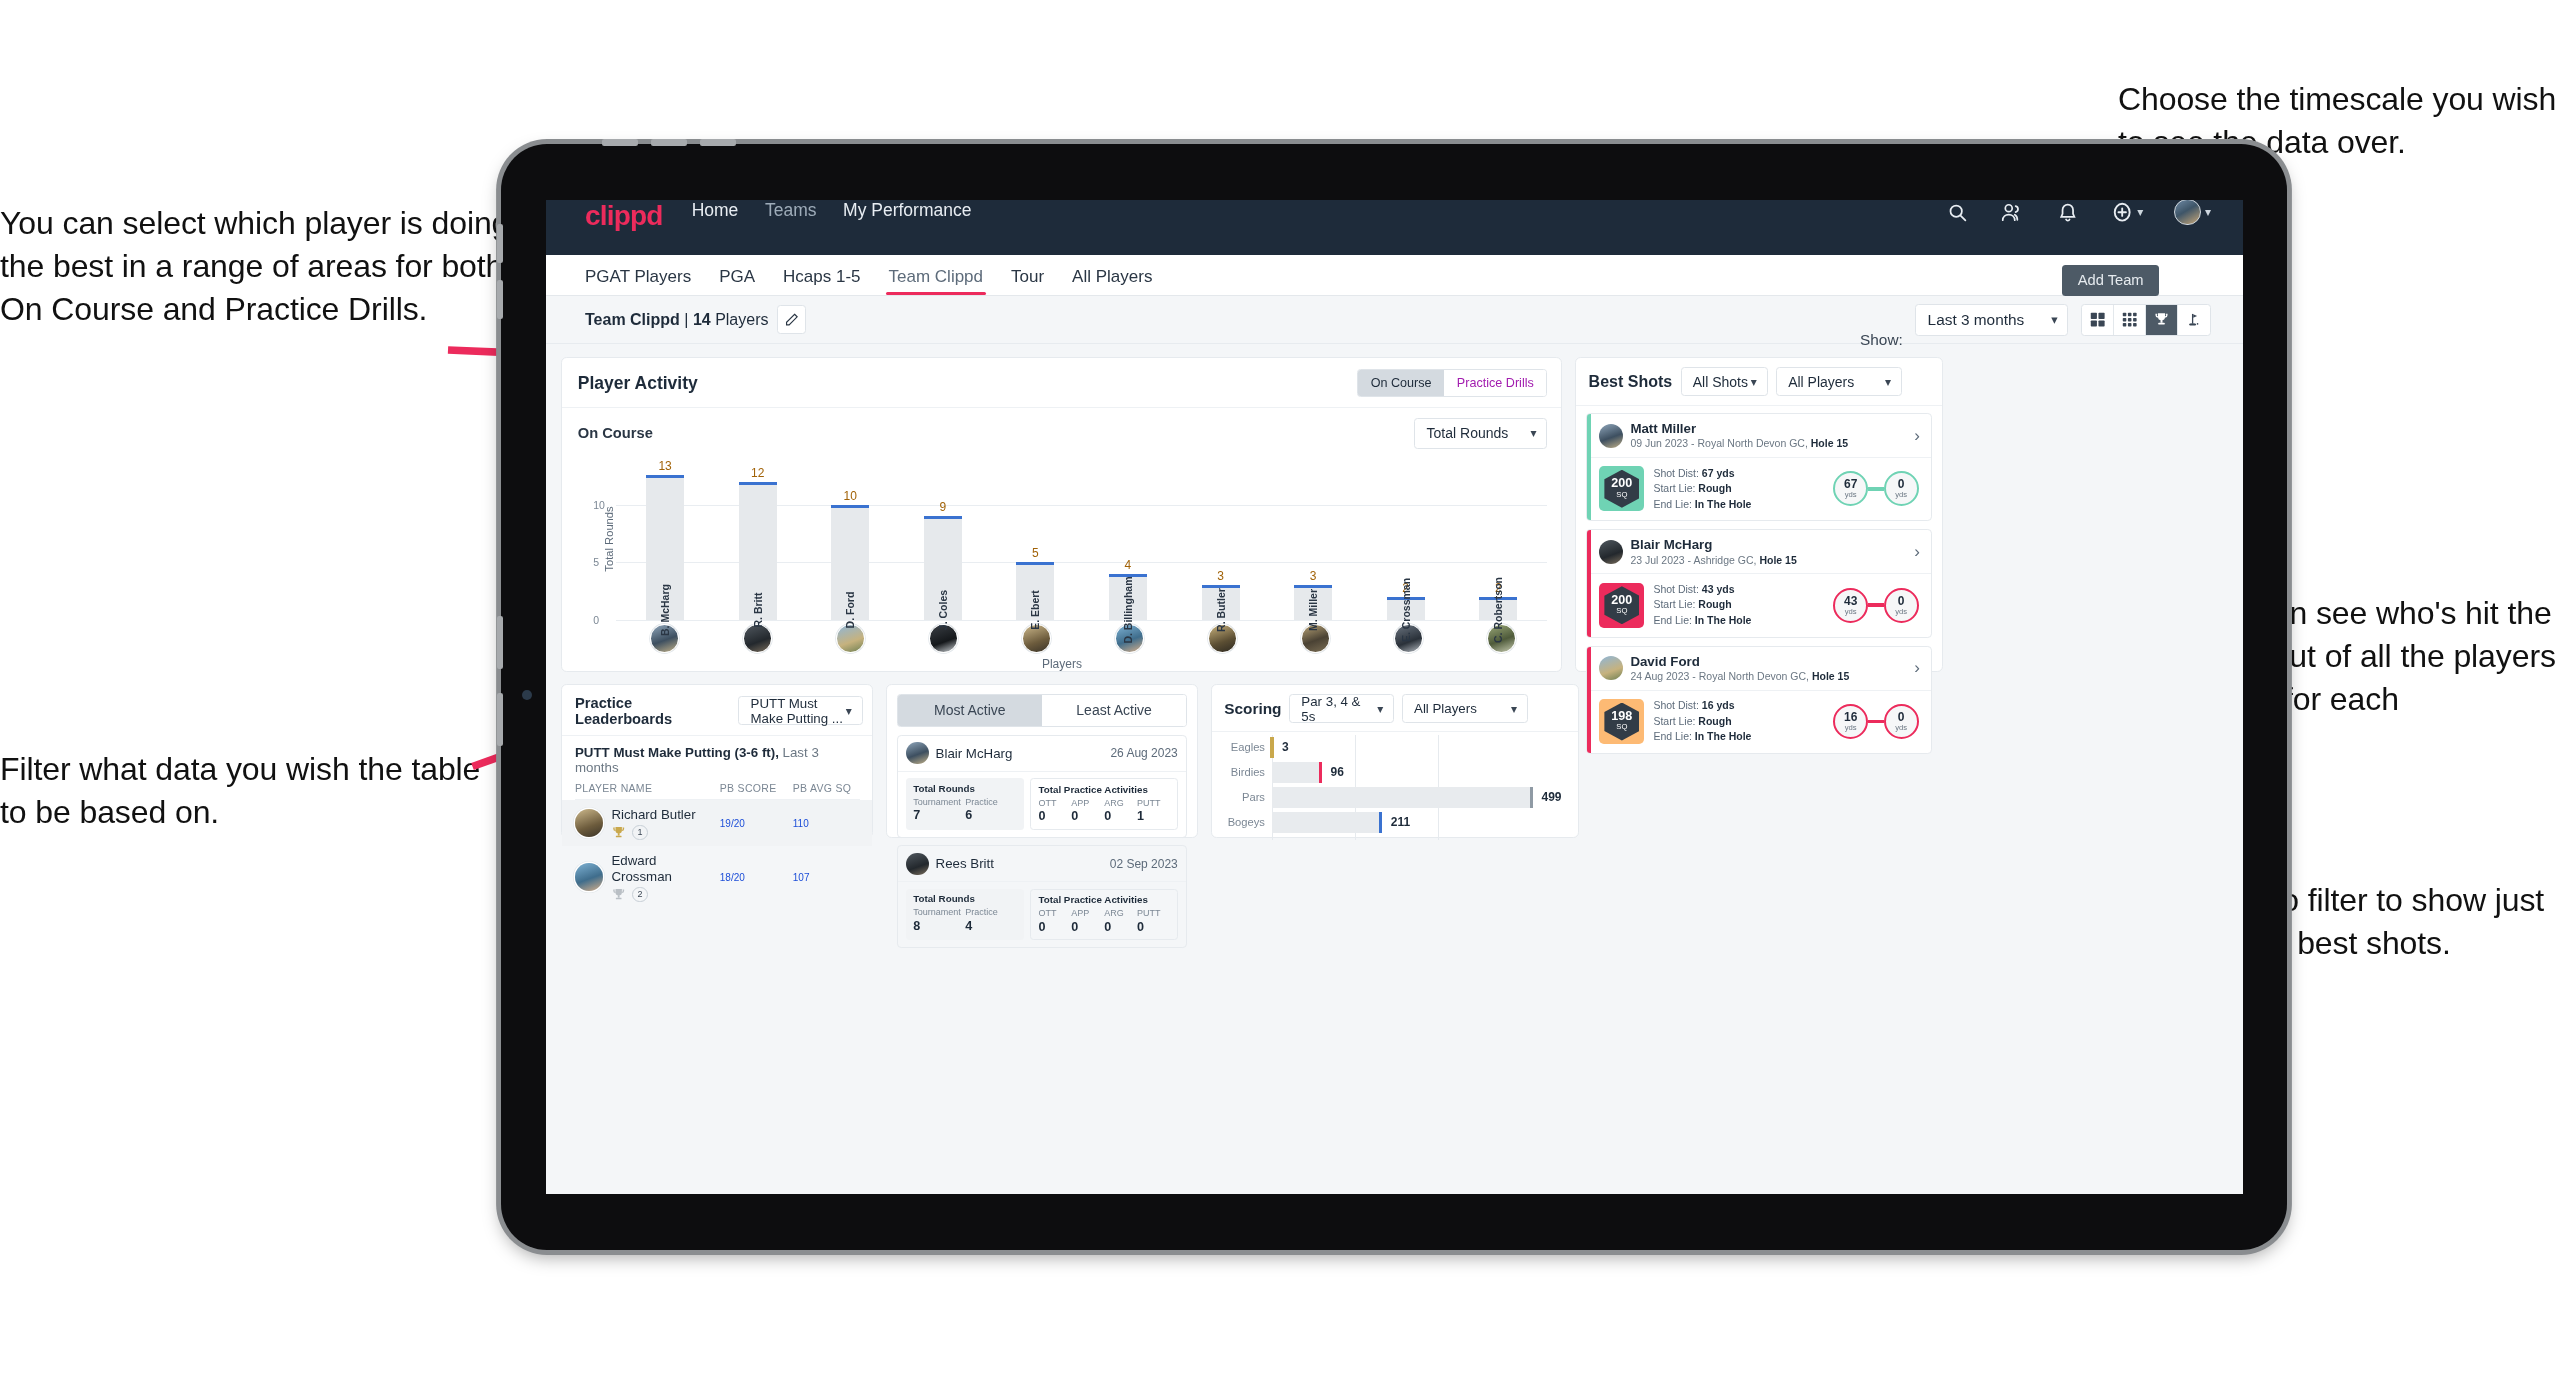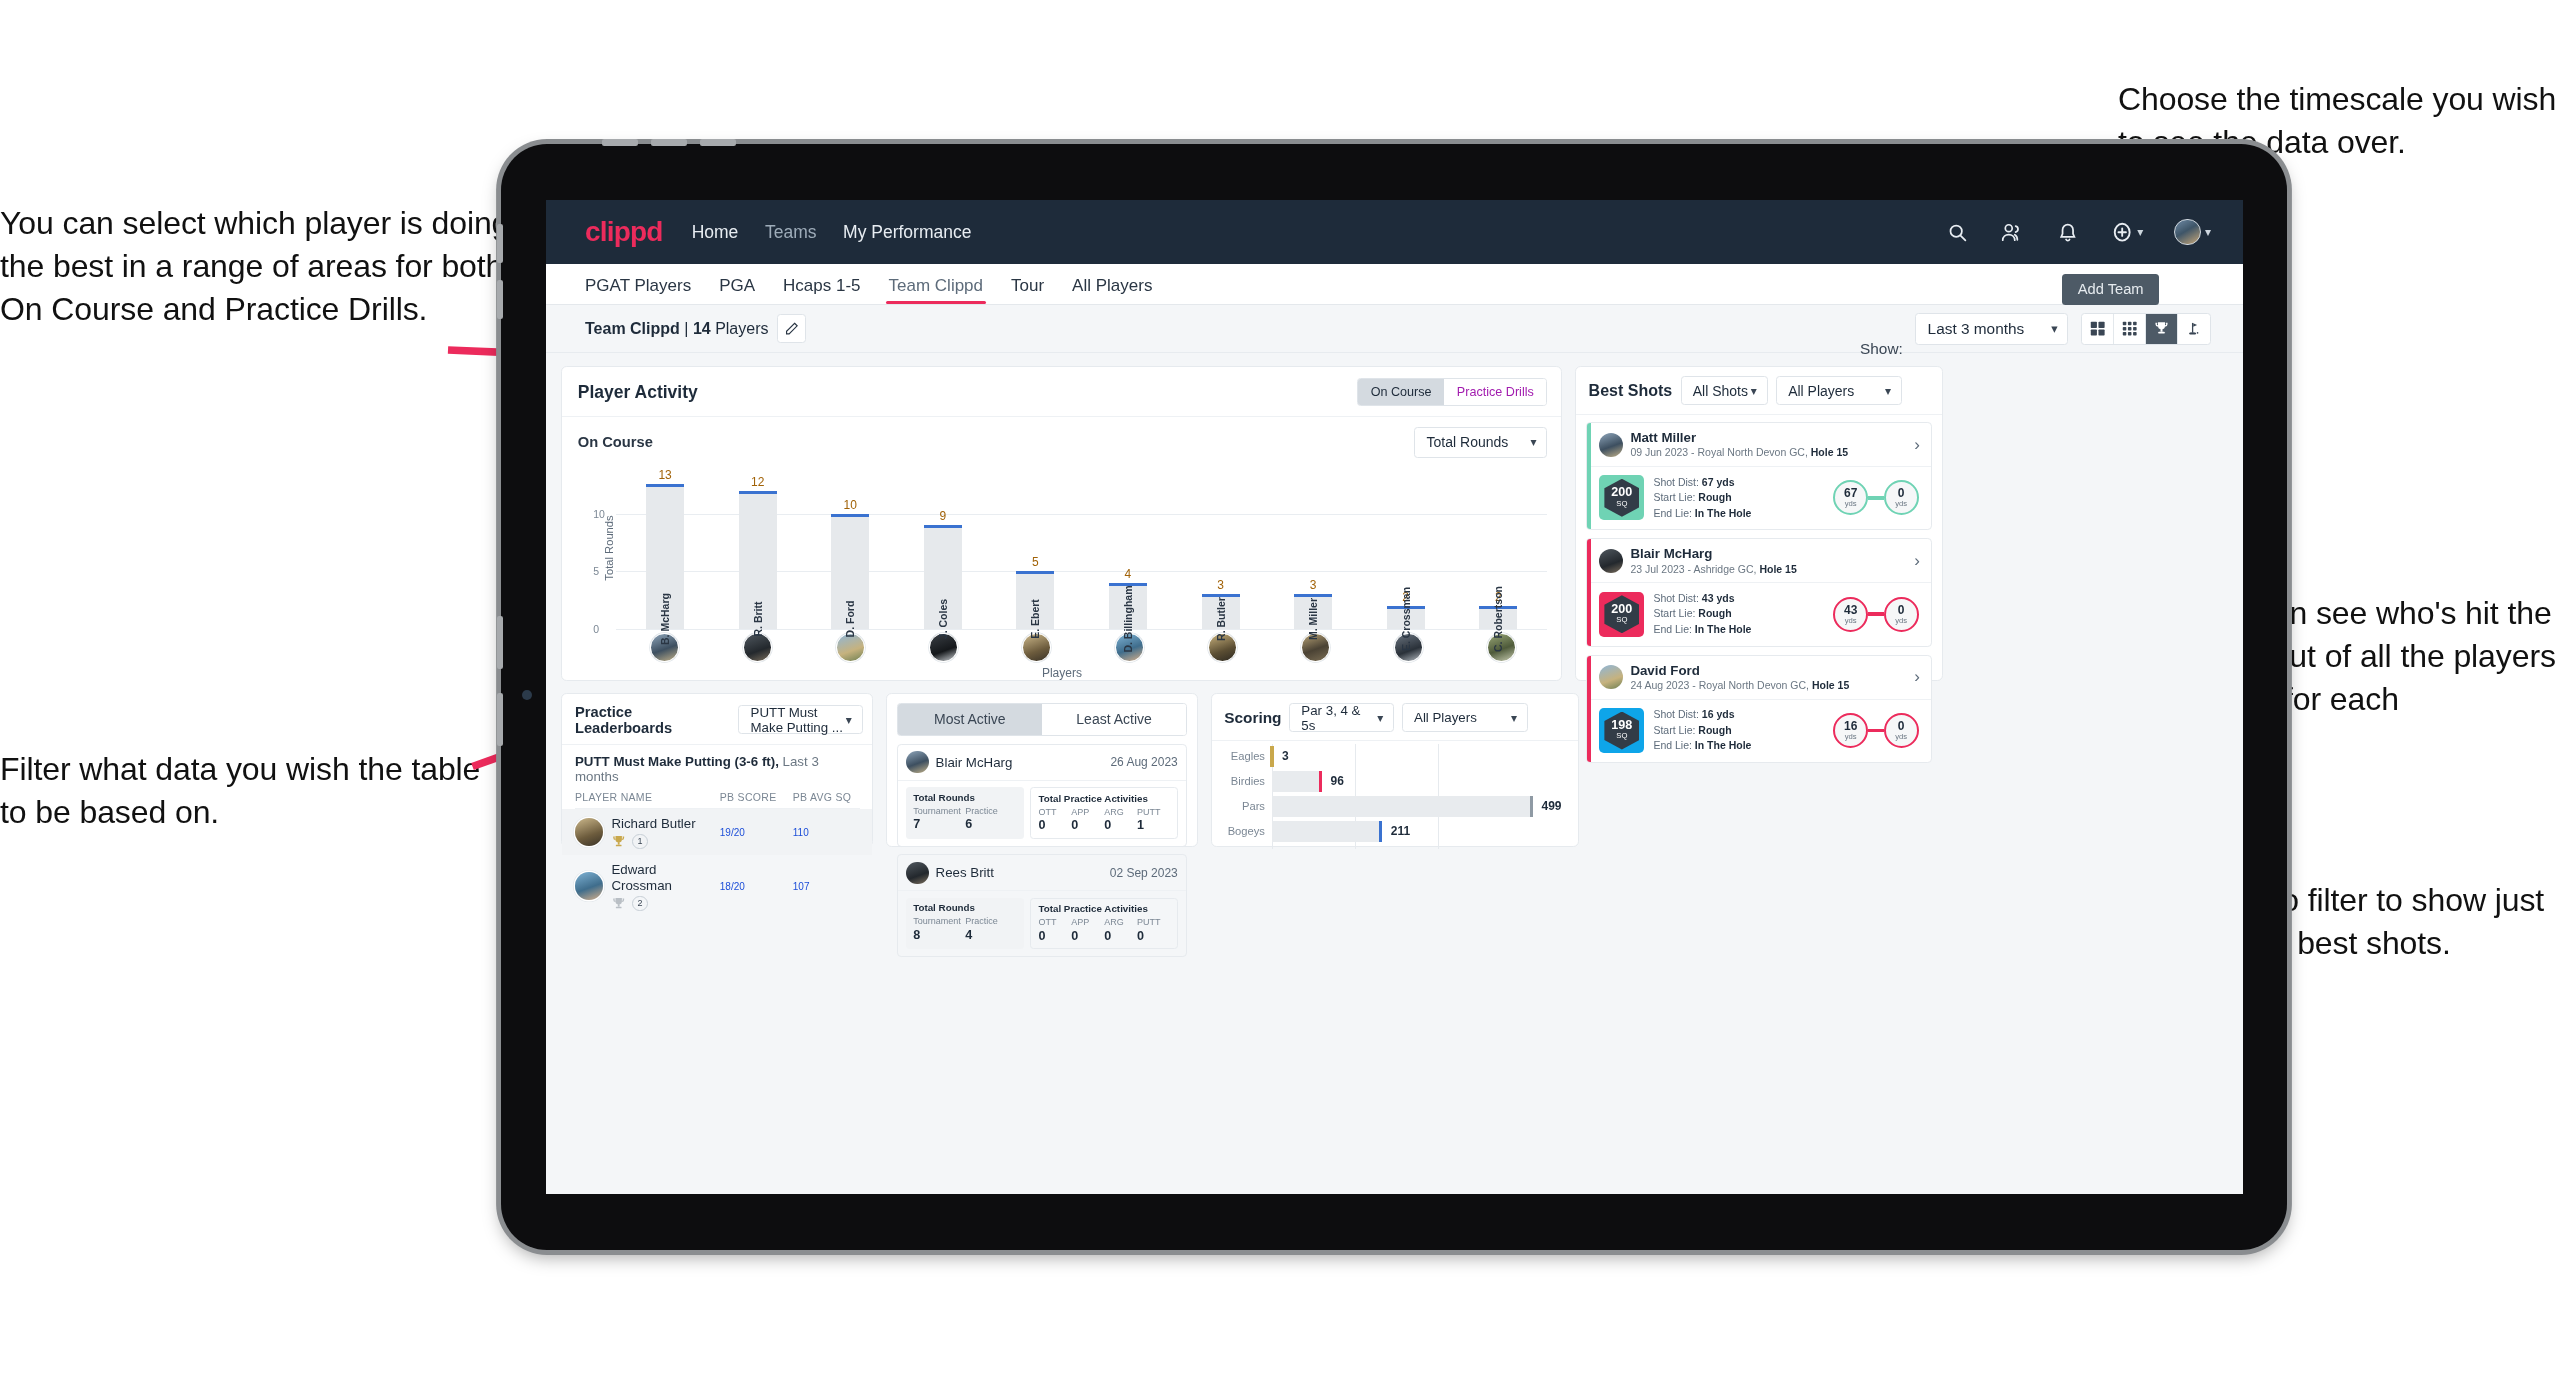--- a/index.html
+++ b/index.html
@@ -51,23 +51,23 @@
   #screen {
     position: absolute;
     left: 546px; top: 200px;
     width: 1697px; height: 994px;
     background: #f4f6f8;
     overflow: hidden;
   }
 
   
   .appbar {
-    height: 64px;
+    height: 55px;
     background: #1e2b3a;
-    display: flex; align-items: center;
+    display: flex; align-items: flex-start;
     padding: 0 32px 0 39px;
     position: relative;
   }
   .logo { font-size: 28px; font-weight: 700; color: #ec2b5c; letter-spacing: -0.8px; font-family: "Liberation Sans", sans-serif; }
   .navlinks { display: flex; align-items: center; gap: 26.6px; margin-left: 29px; }
   .navlink { font-size: 17.5px; color: #e8edf2; }
   .navlink.dim { color: #9eacb9; }
   .appbar-right { margin-left: auto; display: flex; align-items: center; gap: 31px; }
   .icon-btn { width: 24px; height: 24px; display: flex; align-items: center; justify-content: center; }
   .icon-btn svg { display: block; }
@@ -620,21 +620,21 @@
               <div class="bs-accent" style="background:#ec2b5c"></div>
               <div class="bs-top">
                 <div class="bs-av" style="background:linear-gradient(160deg,#8fb6d8,#c6b27e 60%,#6d7f52)"></div>
                 <div>
                   <div class="bs-name">David Ford</div>
                   <div class="bs-meta"><span>24 Aug 2023</span> - <span>Royal North Devon GC,</span> <b>Hole 15</b></div>
                 </div>
                 <div class="bs-arrow">›</div>
               </div>
               <div class="bs-body">
-                <div class="hexbox" style="background:#0ea5e9">
+                <div class="hexbox" style="background:#fdba74">
                   <div class="hex">
                     <div class="n">198</div>
                     <div class="u">SQ</div>
                   </div>
                 </div>
                 <div class="bs-lines">
                   <div><span>Shot Dist:</span> <b>16 yds</b></div>
                   <div><span>Start Lie:</span> <b>Rough</b></div>
                   <div><span>End Lie:</span> <b>In The Hole</b></div>
                 </div>

